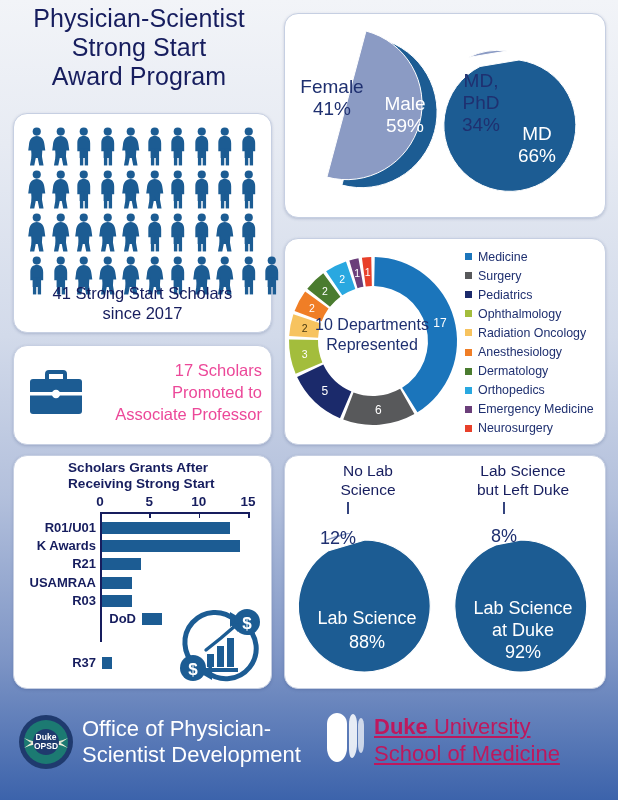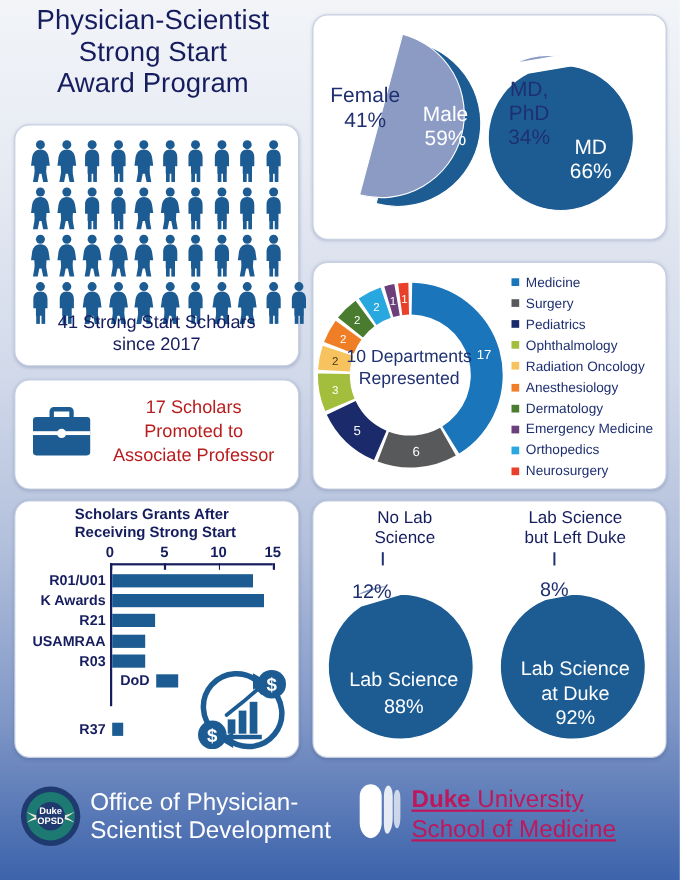--- a/index.html
+++ b/index.html
@@ -30,22 +30,22 @@
   .prow{display:flex;width:100%;justify-content:flex-start;}
   .person{width:23.5px;height:43px;display:block;}
   #people-caption{
     position:absolute;left:0;right:0;bottom:9px;text-align:center;
     color:#161d5e;font-size:16.5px;line-height:1.18;
   }
   
   #promo-card{left:13px;top:345px;width:257px;height:98px;}
   #promo-icon{position:absolute;left:16px;top:26px;}
   #promo-text{
-    position:absolute;left:76px;top:14px;width:172px;text-align:center;
-    color:#b91c1c;font-size:16.5px;line-height:1.32;
+    position:absolute;left:76px;top:14px;width:172px;text-align:right;
+    color:#ec4899;font-size:16.5px;line-height:1.32;
   }
   
   #bar-card{left:13px;top:455px;width:257px;height:232px;}
   #bar-title{
     position:absolute;left:54px;top:4px;width:198px;text-align:left;
     color:#161d5e;font-size:13.6px;font-weight:bold;line-height:1.15;
   }
   .axis-ticklabels{position:absolute;left:86px;top:38px;width:160px;height:16px;}
   .axis-ticklabels span{
     position:absolute;color:#161d5e;font-size:13.5px;font-weight:bold;
@@ -510,26 +510,26 @@
         </div>
         <div class="legend-item">
           <span class="legend-swatch" style="background: rgb(240, 126, 38);"></span>
           <span class="legend-label">Anesthesiology</span>
         </div>
         <div class="legend-item">
           <span class="legend-swatch" style="background: rgb(74, 124, 47);"></span>
           <span class="legend-label">Dermatology</span>
         </div>
         <div class="legend-item">
+          <span class="legend-swatch" style="background: rgb(41, 168, 224);"></span>
+          <span class="legend-label">Orthopedics</span>
+        </div>
+        <div class="legend-item">
           <span class="legend-swatch" style="background: rgb(107, 63, 122);"></span>
           <span class="legend-label">Emergency Medicine</span>
-        </div>
-        <div class="legend-item">
-          <span class="legend-swatch" style="background: rgb(41, 168, 224);"></span>
-          <span class="legend-label">Orthopedics</span>
         </div>
         <div class="legend-item">
           <span class="legend-swatch" style="background: rgb(232, 64, 42);"></span>
           <span class="legend-label">Neurosurgery</span>
         </div>
       </div>
   </div>
 
   <div class="card" id="lab-card">
     <div class="lab-head" style="left:18px;top:6px;width:130px;">

